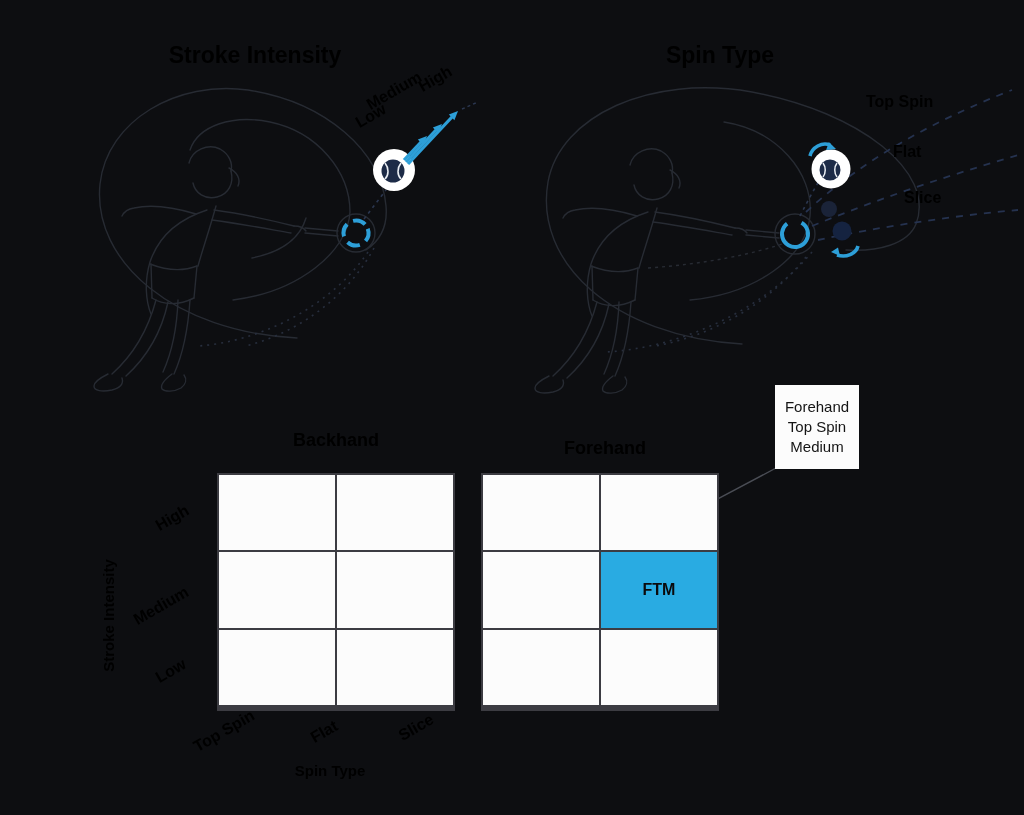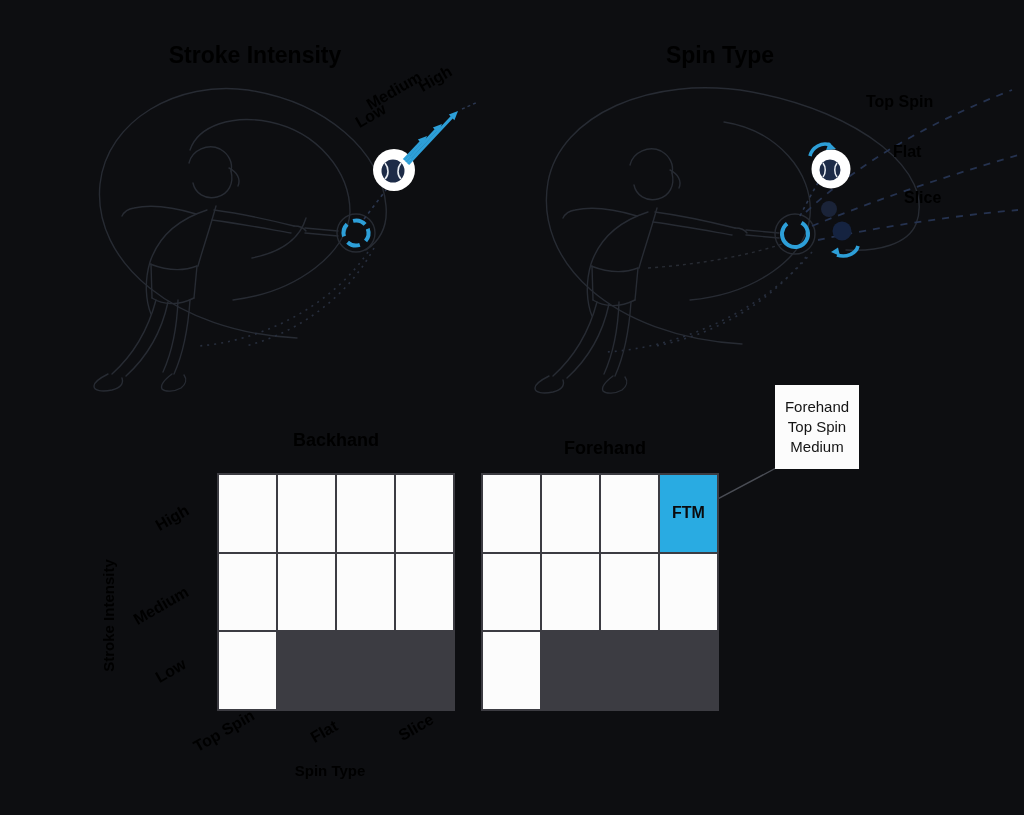--- a/index.html
+++ b/index.html
@@ -19,21 +19,21 @@
   .grid-title{
     position:absolute;color:#000;font-weight:700;font-size:18px;
     text-align:center;width:100px;white-space:nowrap;
   }
   .axis-label{
     position:absolute;color:#000;font-weight:700;font-size:15px;
     text-align:center;white-space:nowrap;
   }
   .matrix-grid{
     position:absolute;top:473px;width:238px;height:238px;
-    display:grid;grid-template-columns:repeat(4,1fr);grid-template-rows:repeat(3,1fr);
+    display:grid;grid-template-columns:repeat(2,1fr);grid-template-rows:repeat(3,1fr);
     gap:2px;background:#3c3c42;border:2px solid #3c3c42;box-sizing:border-box;
   }
   .cell{background:#fcfcfc;}
   .cell.hl{
     display:flex;align-items:center;justify-content:center;
     color:#0a0a0c;font-weight:700;font-size:16px;background:#29abe2;
   }
   #callout{
     position:absolute;left:775px;top:385px;width:84px;height:84px;
     background:#fcfcfc;display:flex;flex-direction:column;

